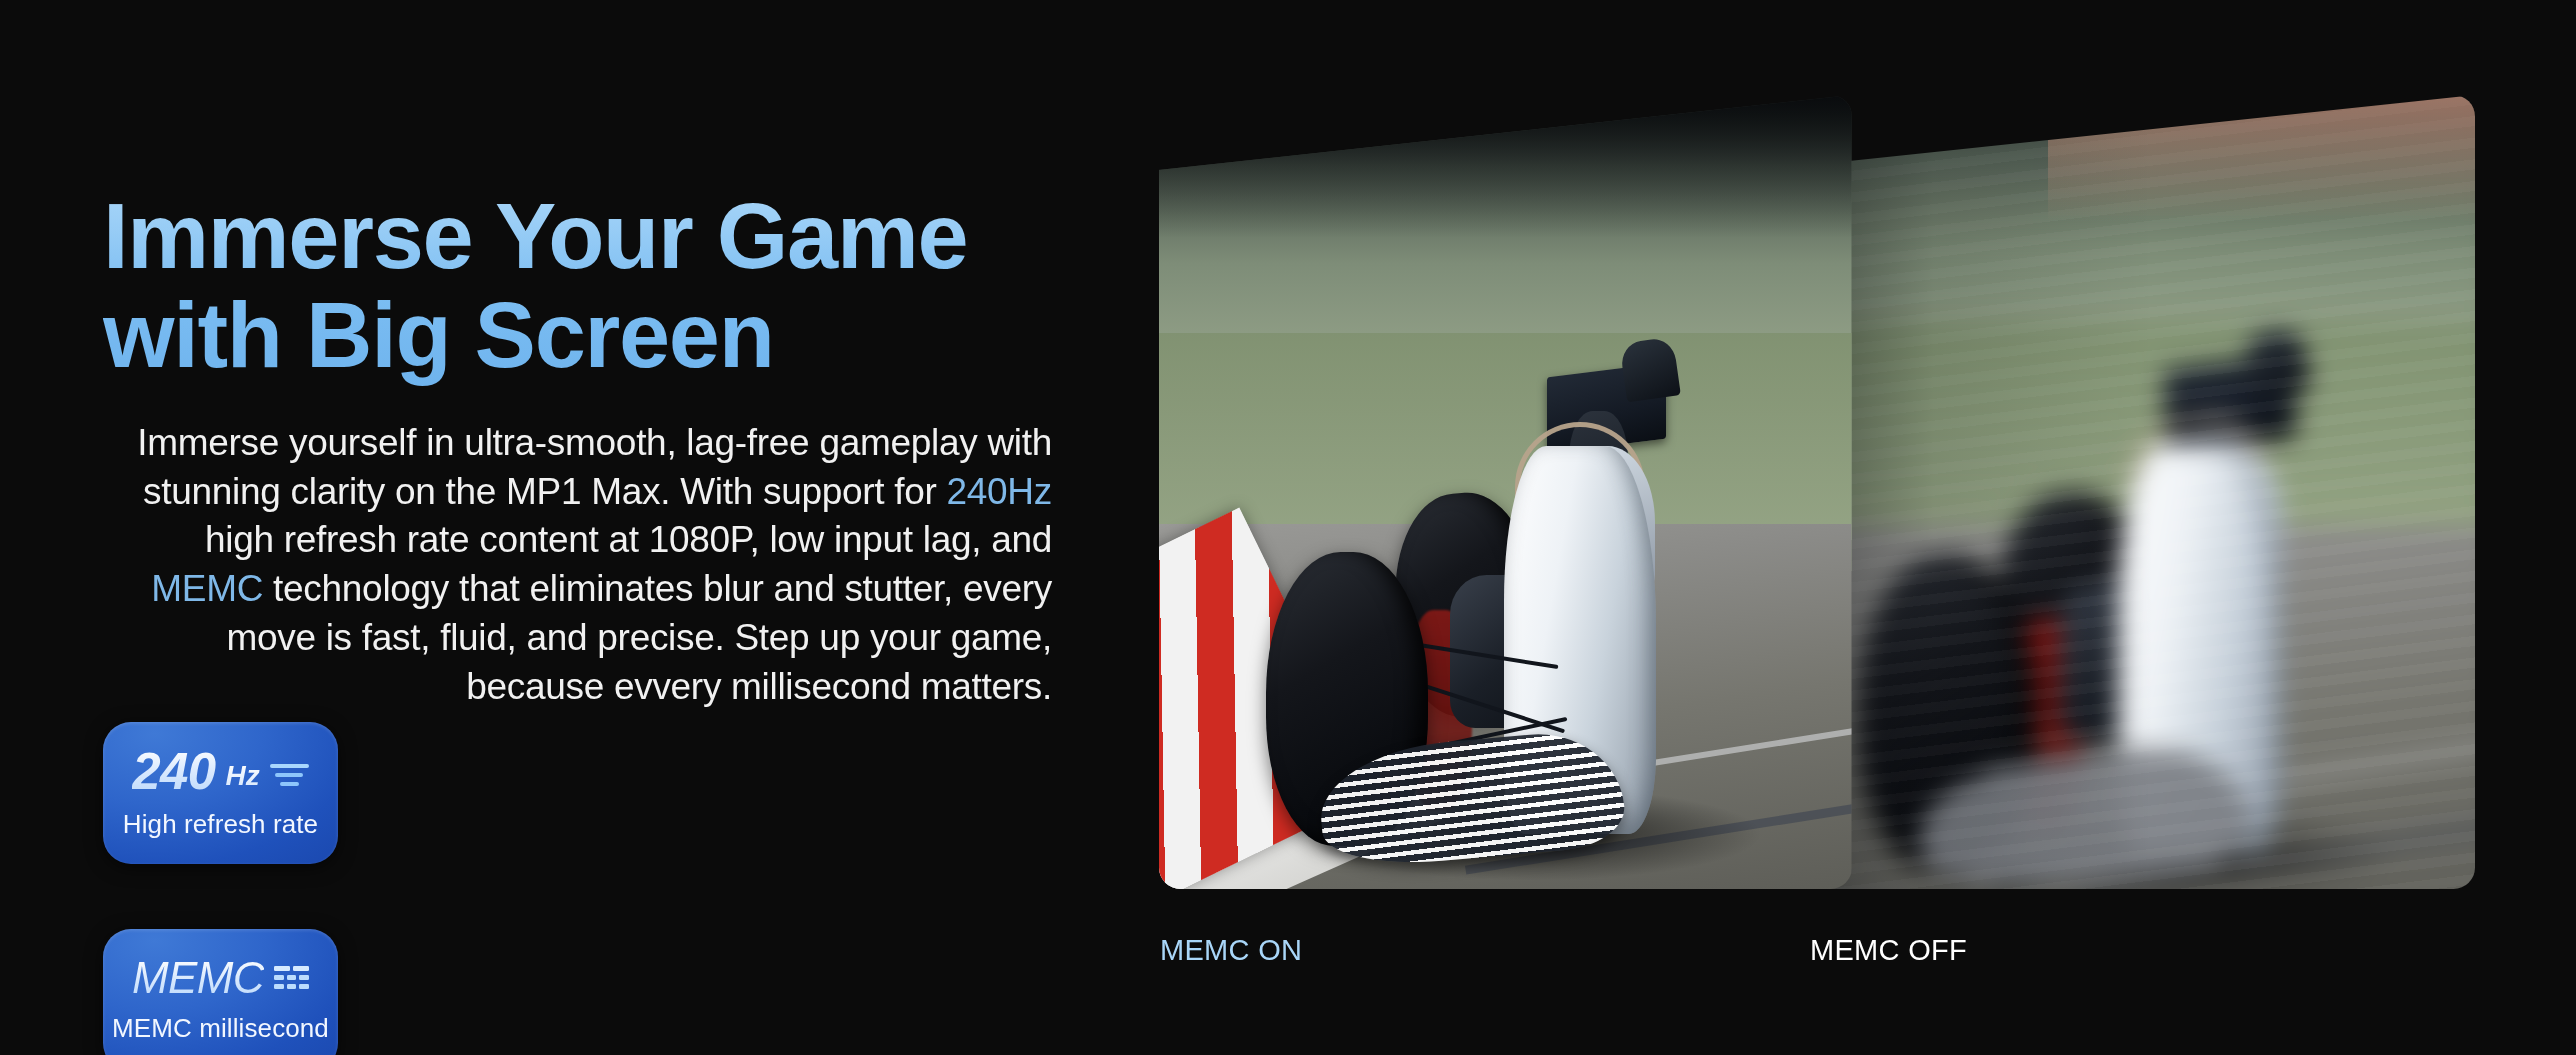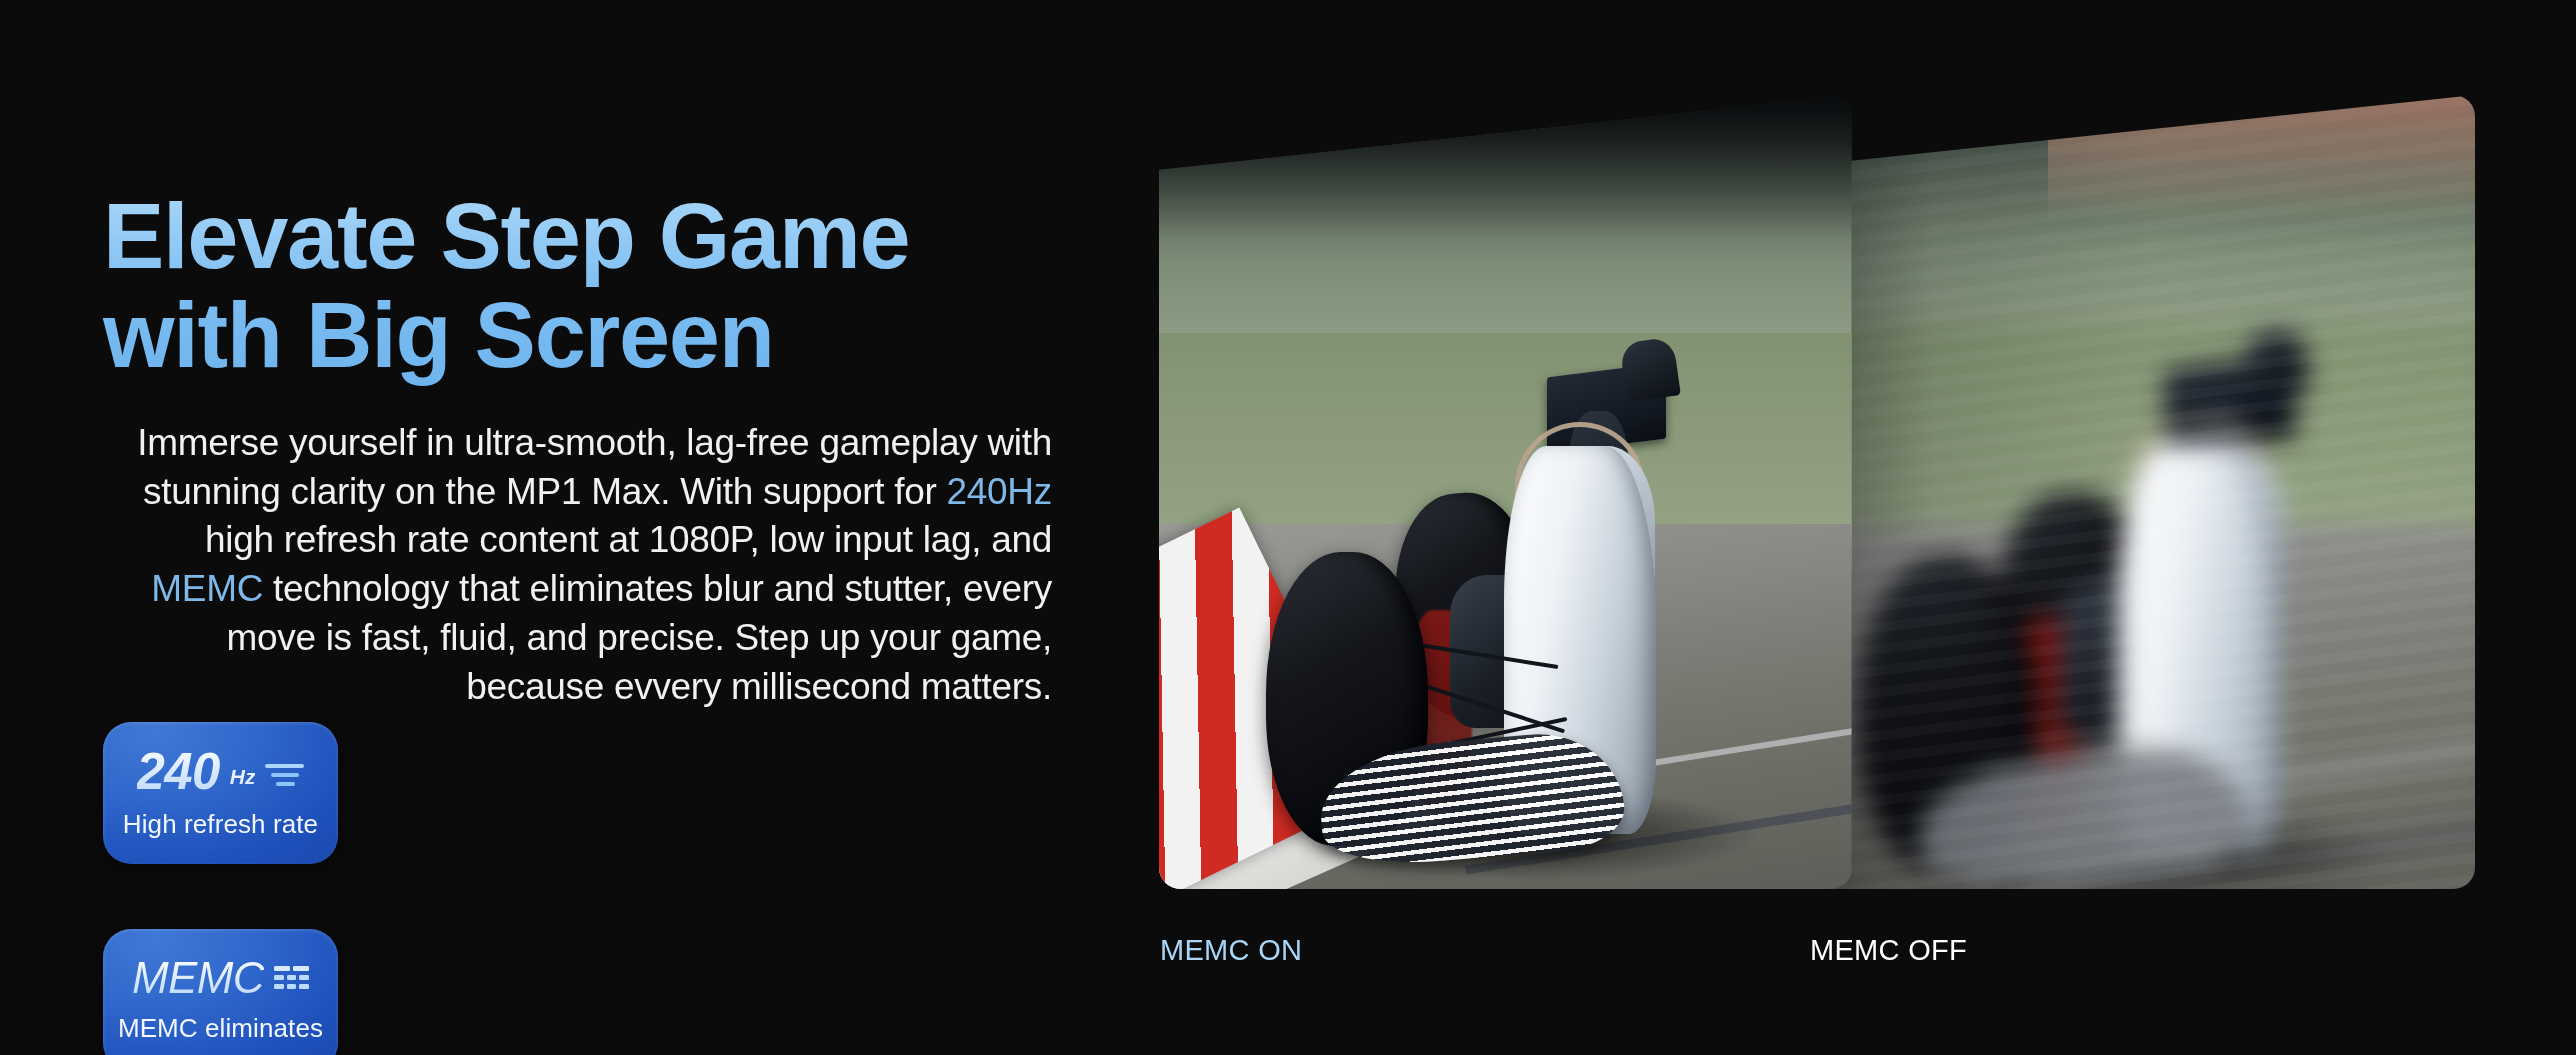--- a/index.html
+++ b/index.html
@@ -69,21 +69,21 @@
   }
   .hz-num{
     font-size:51px;
     font-weight:700;
     font-style:italic;
     letter-spacing:-0.6px;
     background:linear-gradient(180deg,#ffffff 0%,#dbeafe 48%,#bcd9fb 100%);
     -webkit-background-clip:text; background-clip:text; color:transparent;
   }
   .hz-unit{
-    font-size:21px;
+    font-size:28px;
     font-weight:700;
     font-style:italic;
     background:linear-gradient(180deg,#ffffff 0%,#d5e7fd 100%);
     -webkit-background-clip:text; background-clip:text; color:transparent;
     position:relative; top:5px;
   }
   .memc-word{
     font-size:44px;
     font-weight:500;
     font-style:italic;
@@ -312,21 +312,21 @@
     font-size:29px;
     letter-spacing:0.3px;
   }
   .cap-on{ left:30px;  color:#a9d6f8; }
   .cap-off{ left:680px; color:#ffffff; }
 </style>
 </head>
 <body>
 
 <div class="copy">
-  <h1 class="headline">Elevate Step Game
+  <h1 class="headline">Immerse Your Game
 with Big Screen</h1>
 
   <p class="body-copy">
     <span>Immerse yourself in ultra-smooth, lag-free gameplay with stunning clarity on the MP1 Max. With support for </span><span class="accent">240Hz</span><span> high refresh rate content at 1080P, low  input lag, and </span><span class="accent">MEMC</span><span> technology that eliminates blur and stutter, every move is fast, fluid, and precise. Step up your game, because evvery millisecond matters.</span>
   </p>
 </div>
 
 <div class="badges">
 
   <div class="badge badge-hz">
@@ -355,21 +355,21 @@
             <span></span>
             <span></span>
           </span>
         <span class="row">
             <span></span>
             <span></span>
             <span></span>
           </span>
       </span>
     </div>
-    <div class="badge-sub">MEMC eliminates</div>
+    <div class="badge-sub">MEMC millisecond</div>
   </div>
 
 </div>
 
 <div class="panels">
 
   <div class="panel panel-on">
     <div class="scene">
       <div class="sky-grass"></div>
       <div class="grass-band"></div>

